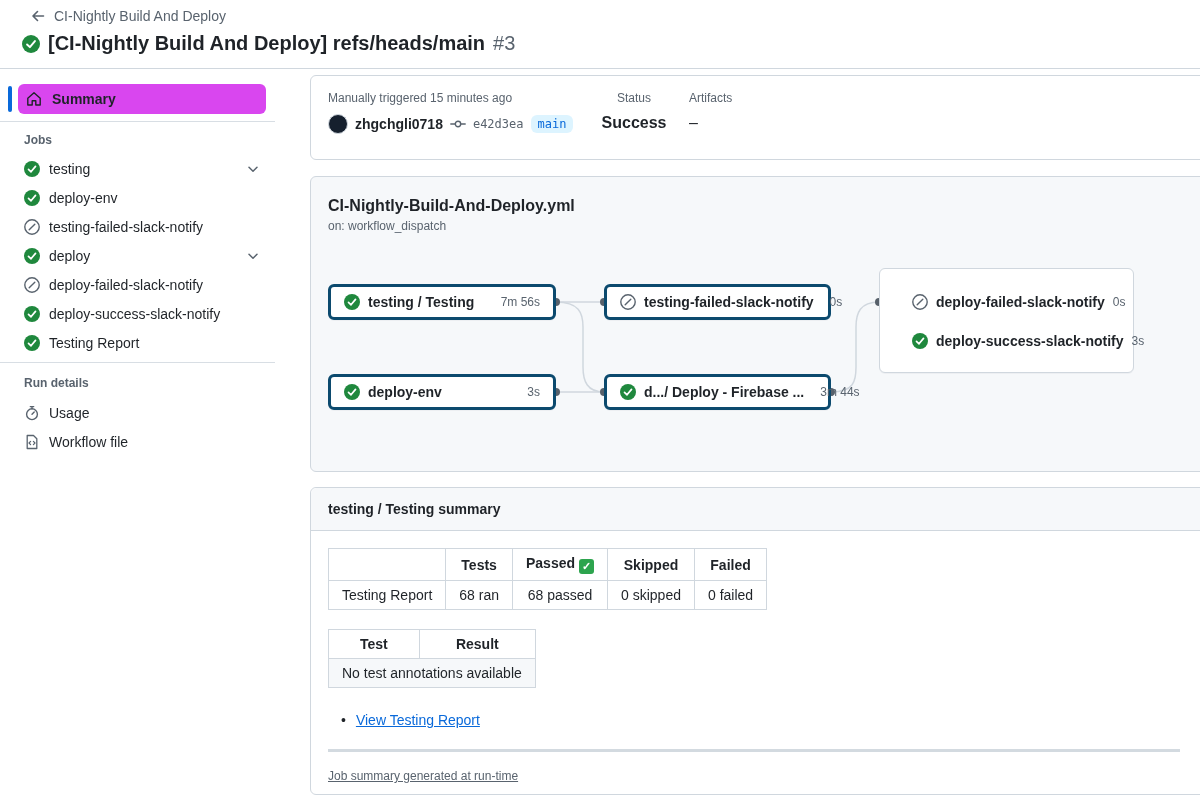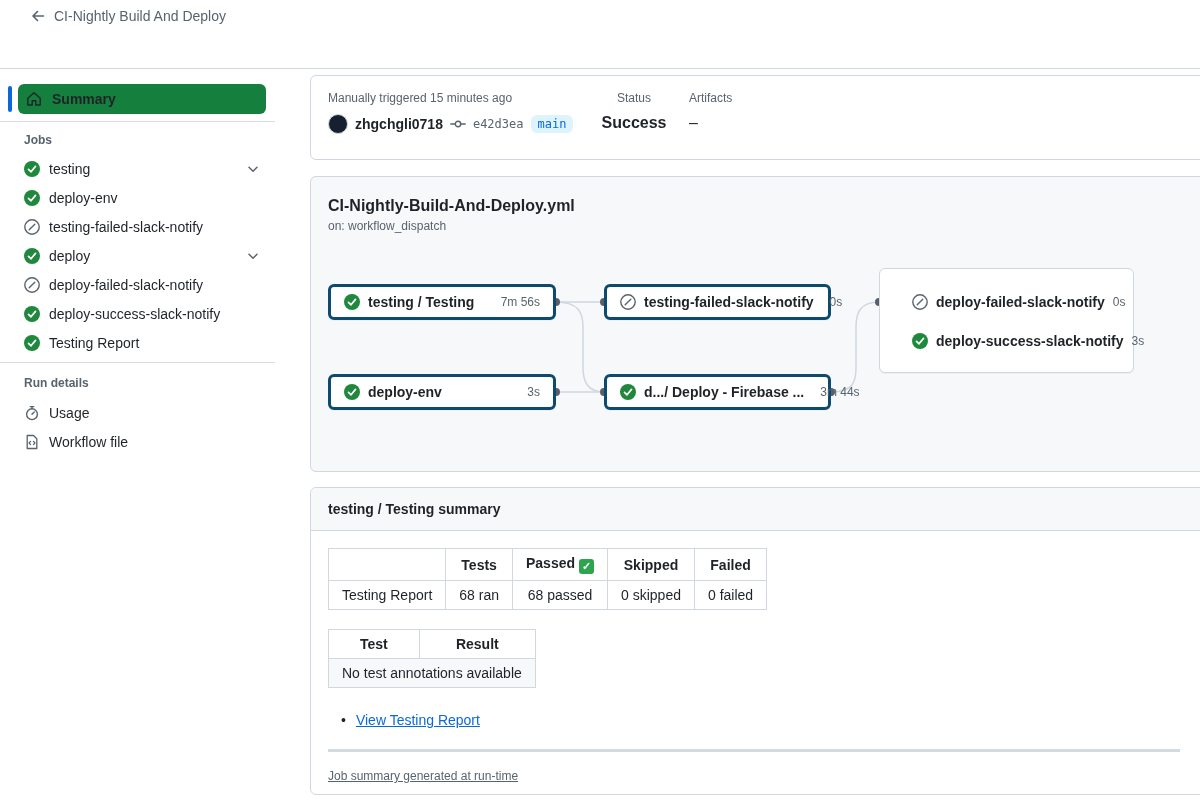--- a/index.html
+++ b/index.html
@@ -11,21 +11,21 @@
   .top-header { position:absolute; left:0; top:0; right:0; height:69px; border-bottom:1px solid #d0d7de; background:#fff; }
   .breadcrumb-row { position:absolute; left:30px; top:8px; display:flex; align-items:center; gap:8px; }
   .breadcrumb-row .back { display:flex; align-items:center; cursor:pointer; }
   .breadcrumb-text { font-size:14px; color:#59636e; cursor:pointer; }
   .title-row { position:absolute; left:22px; top:32px; display:flex; align-items:center; gap:8px; }
   .title-row h1 { font-size:20px; font-weight:700; color:#1f2328; }
   .run-number { font-size:20px; font-weight:400; color:#59636e; }
 
   
   .sidebar { position:absolute; left:0; top:69px; width:290px; bottom:0; background:#fff; }
-  .summary-item { position:absolute; left:18px; top:15px; width:248px; height:30px; background:#15803d; border-radius:6px;
+  .summary-item { position:absolute; left:18px; top:15px; width:248px; height:30px; background:#d946ef; border-radius:6px;
     display:flex; align-items:center; gap:10px; padding-left:8px; cursor:pointer; }
   .summary-accent { position:absolute; left:8px; top:17px; width:4px; height:26px; background:#0969da; border-radius:3px; }
   .summary-item .label { font-size:14px; font-weight:700; color:#1f2328; }
   .side-divider { position:absolute; left:0; width:275px; height:1px; background:#d8dee4; }
   .side-heading { position:absolute; left:24px; font-size:12px; font-weight:600; color:#59636e; }
   .side-rows { position:absolute; left:0; width:275px; }
   .side-row { height:29px; display:flex; align-items:center; gap:9px; padding-left:24px; padding-right:14px; cursor:pointer; }
   .side-row .label { font-size:14px; color:#1f2328; }
   .side-row .chev { margin-left:auto; display:flex; }
   .icon16 { width:16px; height:16px; flex:none; display:inline-flex; }
@@ -87,20 +87,30 @@
 
   <div class="top-header">
     <div class="breadcrumb-row">
       <span class="back">
         <svg class="icon16" viewBox="0 0 16 16">
             <path d="M7.5 3.5 3 8l4.5 4.5M3.3 8H13.5" fill="none" stroke="#59636e" stroke-width="1.6" stroke-linecap="round" stroke-linejoin="round"></path>
           </svg>
       </span>
       <span class="breadcrumb-text">CI-Nightly Build And Deploy</span>
     </div>
+    <div class="title-row">
+      <span class="icon16" style="width:18px;height:18px">
+        <svg viewBox="0 0 16 16">
+            <circle cx="8" cy="8" r="8" fill="#1f883d"></circle>
+            <path d="M4.5 8.4 7 10.8l4.5-5.4" fill="none" stroke="#fff" stroke-width="1.7" stroke-linecap="round" stroke-linejoin="round"></path>
+          </svg>
+      </span>
+      <h1>[CI-Nightly Build And Deploy] refs/heads/main</h1>
+      <span class="run-number">#3</span>
+    </div>
   </div>
 
   <div class="sidebar">
     <span class="summary-accent"></span>
     <div class="summary-item">
       <span class="icon16">
         <svg viewBox="0 0 16 16">
             <path d="M8 1.7 1.8 7.2V14h4.4v-4.2h3.6V14h4.4V7.2Z" fill="none" stroke="#1f2328" stroke-width="1.4" stroke-linejoin="round"></path>
           </svg>
       </span>

